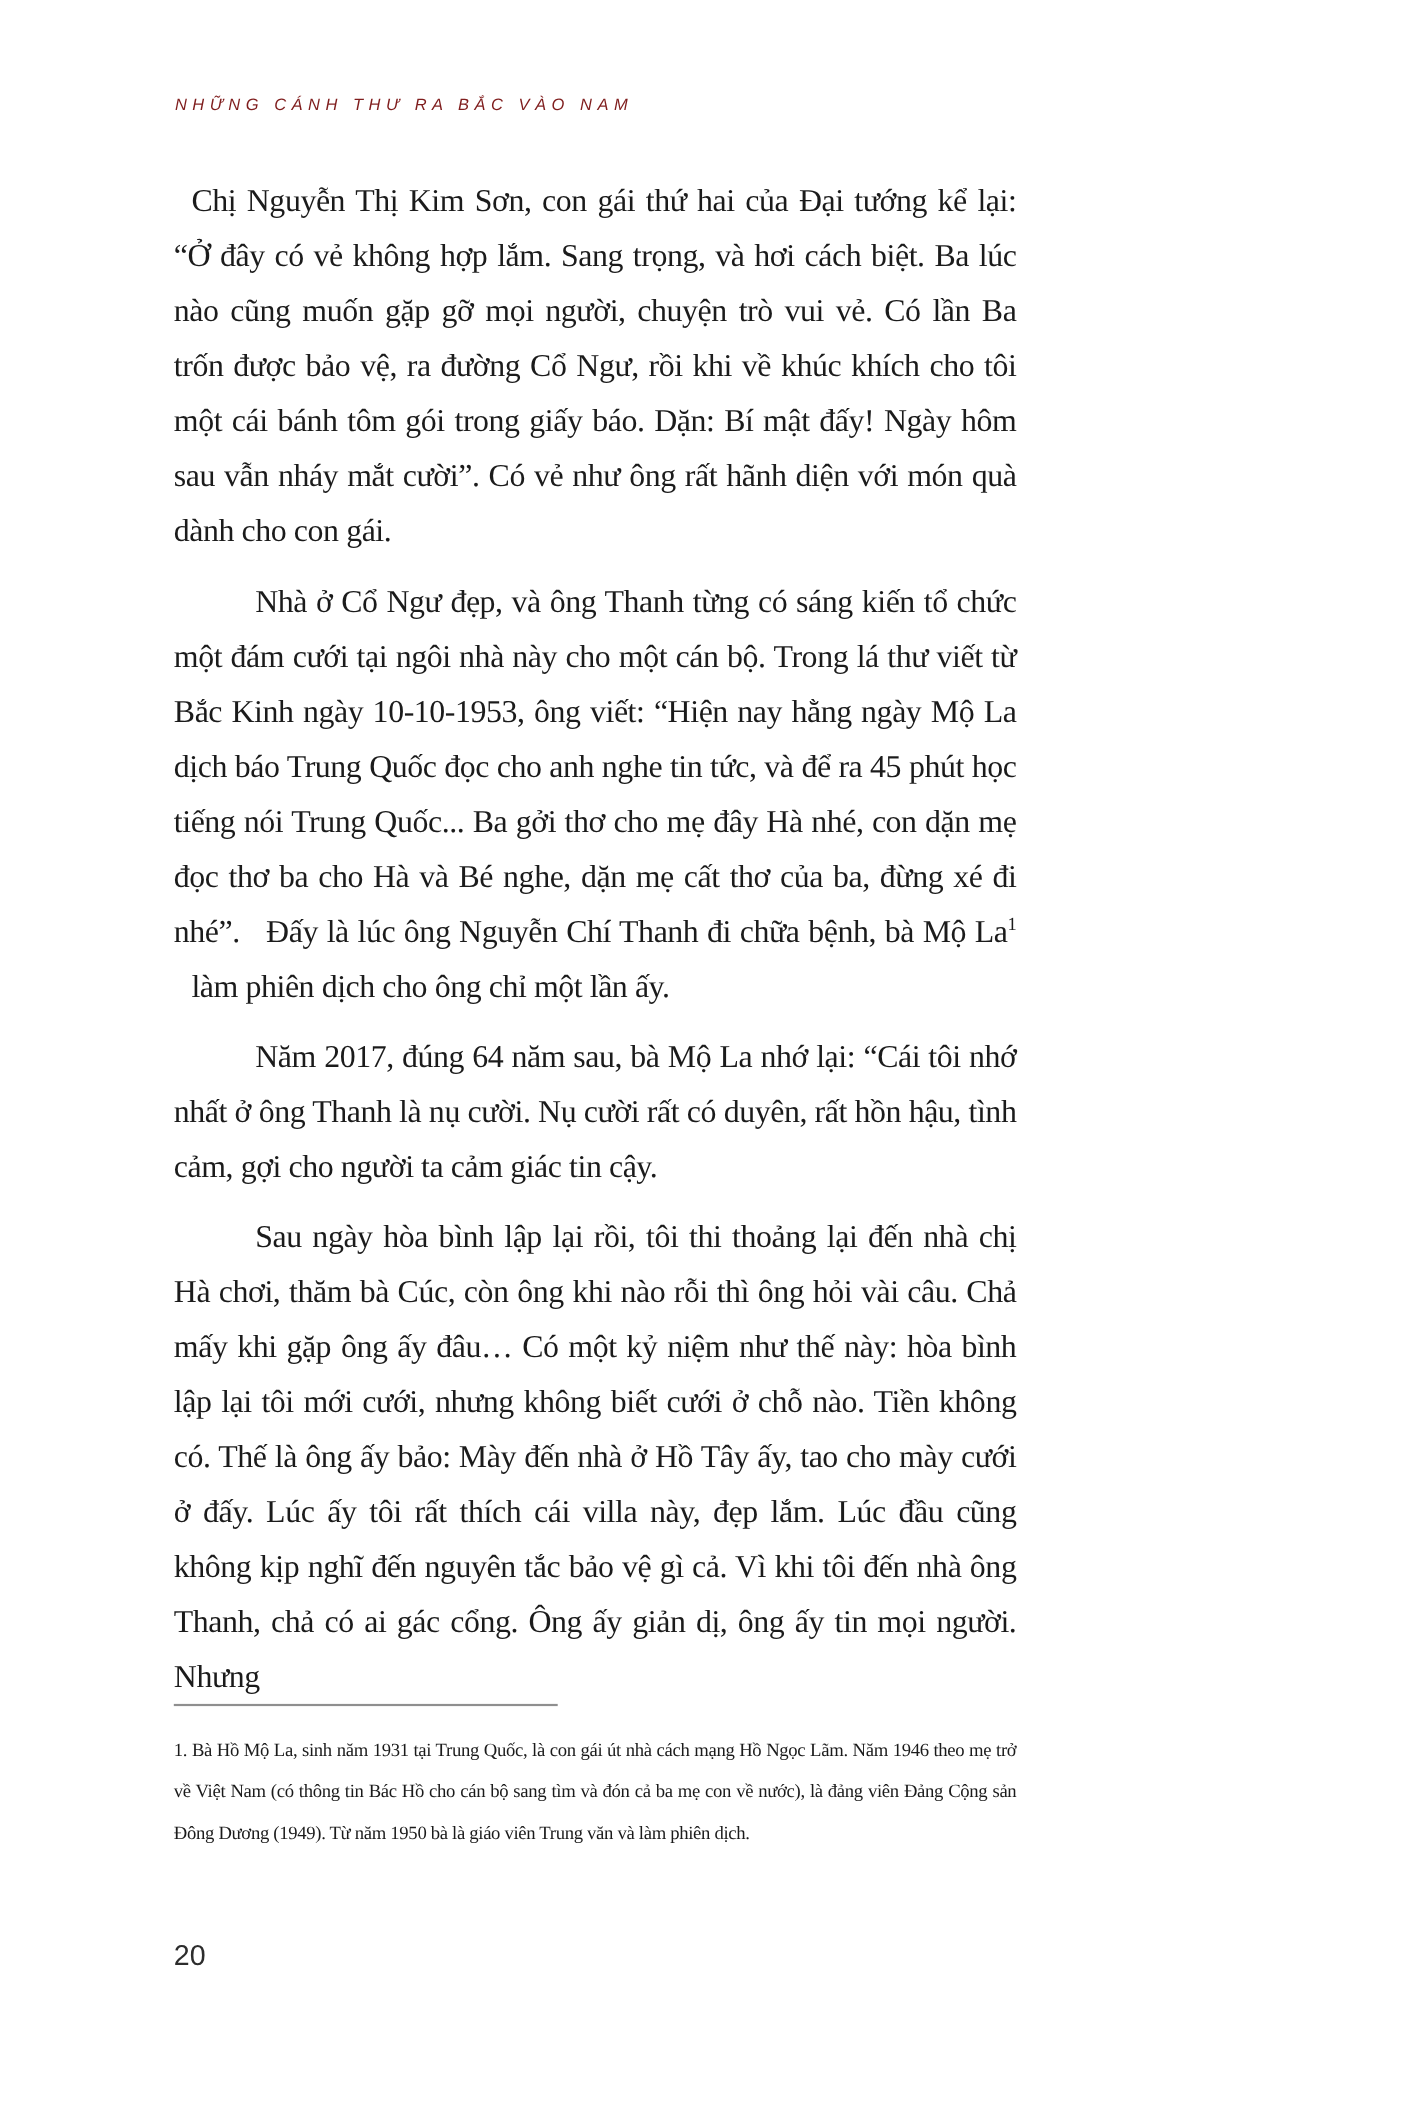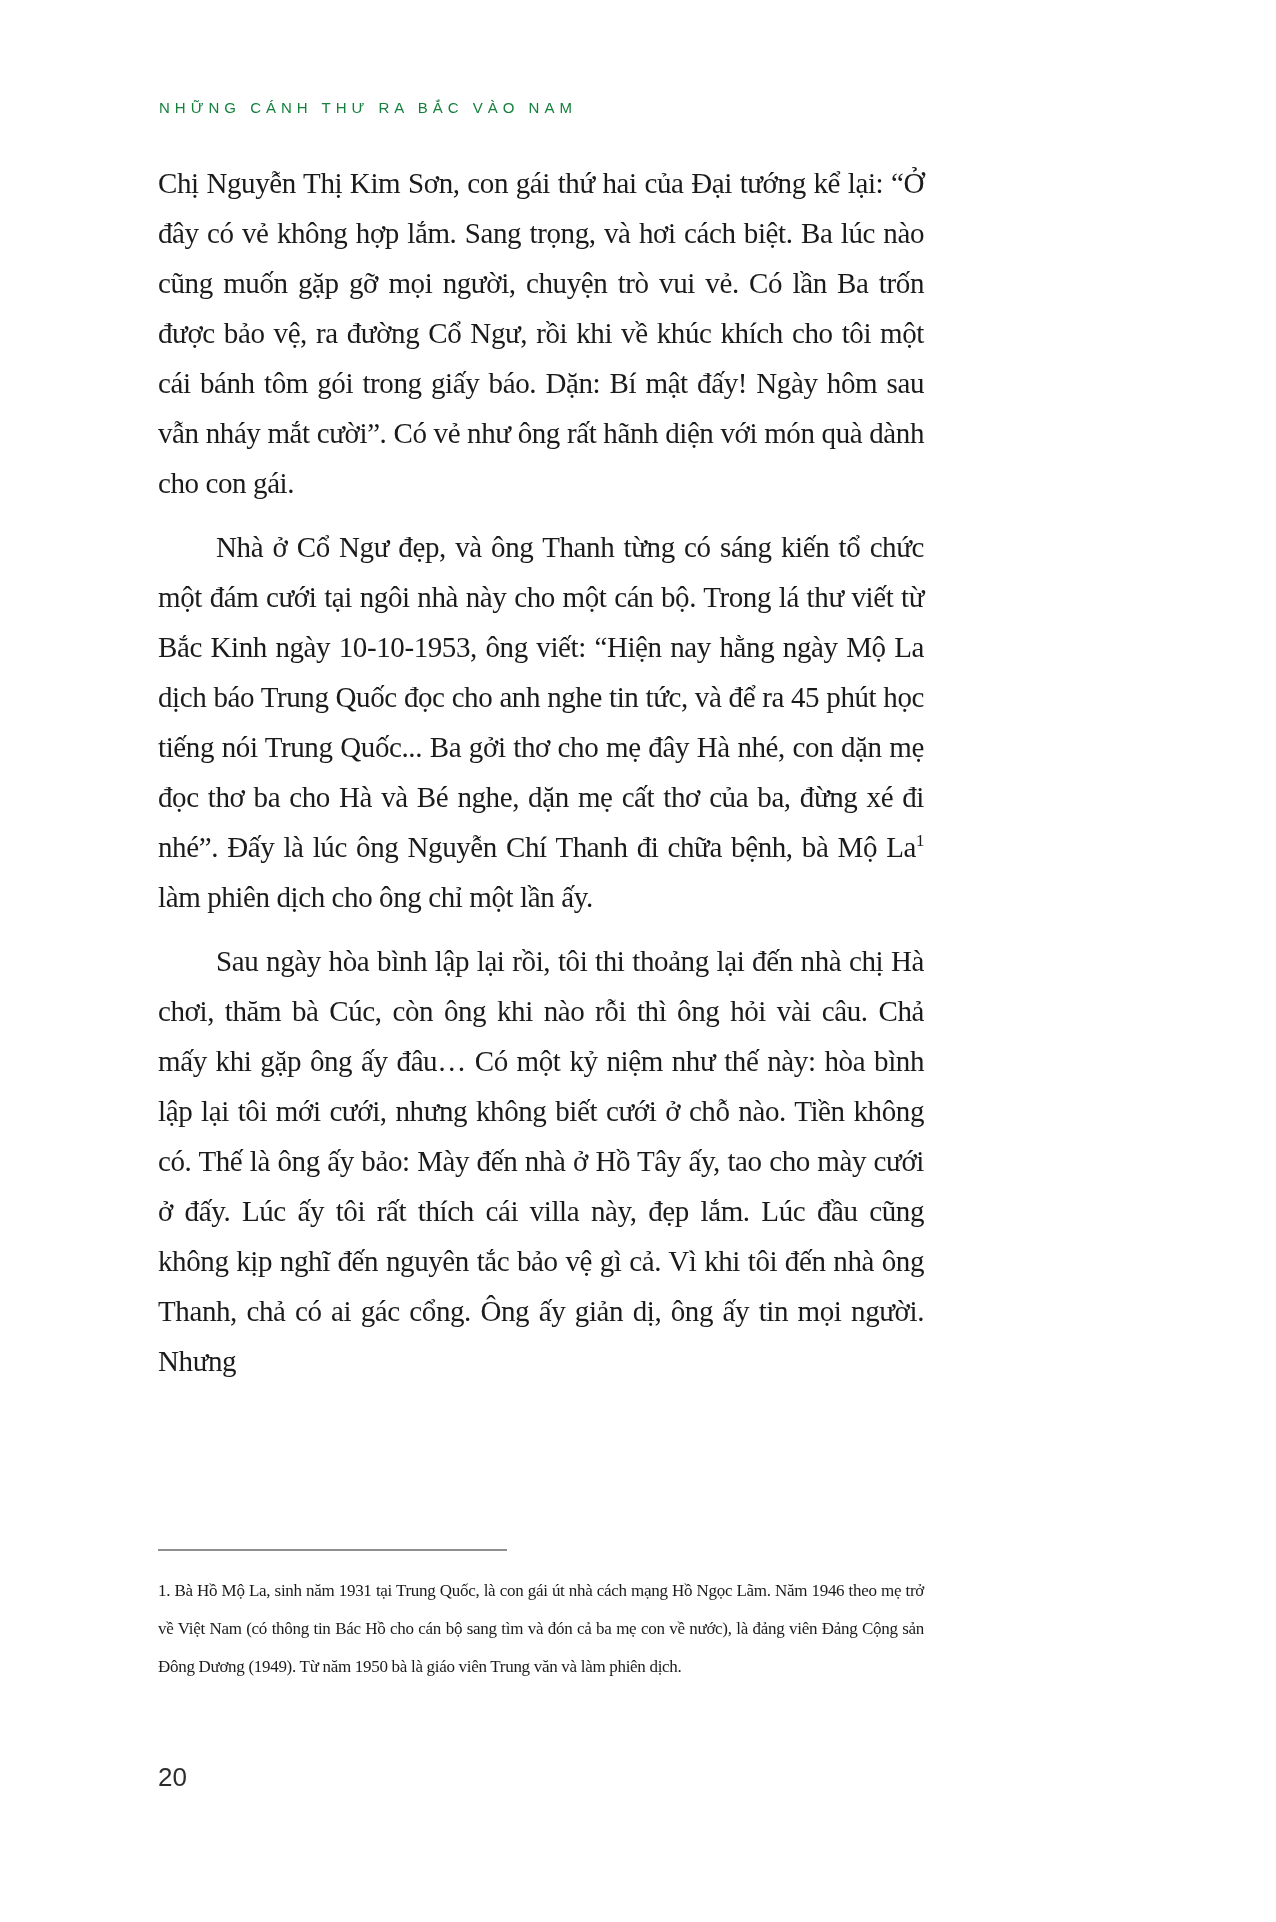--- a/index.html
+++ b/index.html
@@ -11,46 +11,47 @@
     position: relative;
     width: 1276px;
     height: 1922px;
     margin: 0 auto;
     background: #ffffff;
     overflow: hidden;
   }
   .running-head {
     position: absolute;
     left: 159px;
-    top: 99px;
+    top: 87px;
     font-family: "Liberation Sans", "DejaVu Sans", sans-serif;
     font-size: 15px;
     font-weight: 400;
     letter-spacing: 5px;
-    color: #15803d;
+    color: #7f1d1d;
+    font-style: italic;
   }
   .body-text {
     position: absolute;
     left: 158px;
     top: 158px;
     width: 766px;
   }
   p.body-para {
     font-family: "Liberation Serif", "DejaVu Serif", serif;
     font-size: 29px;
     line-height: 50px;
     letter-spacing: -0.4px;
     text-align: justify;
     color: #1b1b1b;
     margin: 0 0 14px 0;
   }
   p.body-para.indent {
     text-indent: 58px;
   }
-  .run-normal { font-style: normal; }
+  .run-normal { font-style: normal; margin-left: 16px; }
   .run-italic { }
   .run-superscript {
     font-size: 0.58em;
     vertical-align: super;
     line-height: 0;
   }
   .footnote-divider {
     position: absolute;
     left: 158px;
     top: 1549px;
@@ -82,20 +83,21 @@
 </head>
 <body>
 
 <div class="page">
 
   <div class="running-head">NHỮNG CÁNH THƯ RA BẮC VÀO NAM</div>
 
   <div class="body-text">
       <p class="body-para"><span class="run-normal">Chị Nguyễn Thị Kim Sơn, con gái thứ hai của Đại tướng kể lại: “Ở đây có vẻ không hợp lắm. Sang trọng, và hơi cách biệt. Ba lúc nào cũng muốn gặp gỡ mọi người, chuyện trò vui vẻ. Có lần Ba trốn được bảo vệ, ra đường Cổ Ngư, rồi khi về khúc khích cho tôi một cái bánh tôm gói trong giấy báo. Dặn: Bí mật đấy! Ngày hôm sau vẫn nháy mắt cười”. Có vẻ như ông rất hãnh diện với món quà dành cho con gái.</span></p>
       <p class="body-para indent"><span class="run-normal">Nhà ở Cổ Ngư đẹp, và ông Thanh từng có sáng kiến tổ chức một đám cưới tại ngôi nhà này cho một cán bộ. Trong lá thư viết từ Bắc Kinh ngày 10-10-1953, ông viết: </span><span class="run-italic">“Hiện nay hằng ngày Mộ La dịch báo Trung Quốc đọc cho anh nghe tin tức, và để ra 45 phút học tiếng nói Trung Quốc... Ba gởi thơ cho mẹ đây Hà nhé, con dặn mẹ đọc thơ ba cho Hà và Bé nghe, dặn mẹ cất thơ của ba, đừng xé đi nhé”.</span><span class="run-normal"> Đấy là lúc ông Nguyễn Chí Thanh đi chữa bệnh, bà Mộ La</span><span class="run-superscript">1</span><span class="run-normal"> làm phiên dịch cho ông chỉ một lần ấy.</span></p>
+      <p class="body-para indent"><span class="run-normal">Năm 2017, đúng 64 năm sau, bà Mộ La nhớ lại: “Cái tôi nhớ nhất ở ông Thanh là nụ cười. Nụ cười rất có duyên, rất hồn hậu, tình cảm, gợi cho người ta cảm giác tin cậy.</span></p>
       <p class="body-para indent"><span class="run-normal">Sau ngày hòa bình lập lại rồi, tôi thi thoảng lại đến nhà chị Hà chơi, thăm bà Cúc, còn ông khi nào rỗi thì ông hỏi vài câu. Chả mấy khi gặp ông ấy đâu… Có một kỷ niệm như thế này: hòa bình lập lại tôi mới cưới, nhưng không biết cưới ở chỗ nào. Tiền không có. Thế là ông ấy bảo: Mày đến nhà ở Hồ Tây ấy, tao cho mày cưới ở đấy. Lúc ấy tôi rất thích cái villa này, đẹp lắm. Lúc đầu cũng không kịp nghĩ đến nguyên tắc bảo vệ gì cả. Vì khi tôi đến nhà ông Thanh, chả có ai gác cổng. Ông ấy giản dị, ông ấy tin mọi người. Nhưng</span></p>
     </div>
 
   <div class="footnote-divider"></div>
 
   <div class="footnote">1. Bà Hồ Mộ La, sinh năm 1931 tại Trung Quốc, là con gái út nhà cách mạng Hồ Ngọc Lãm. Năm 1946 theo mẹ trở về Việt Nam (có thông tin Bác Hồ cho cán bộ sang tìm và đón cả ba mẹ con về nước), là đảng viên Đảng Cộng sản Đông Dương (1949). Từ năm 1950 bà là giáo viên Trung văn và làm phiên dịch.</div>
 
   <div class="page-number">20</div>
 
 </div>

